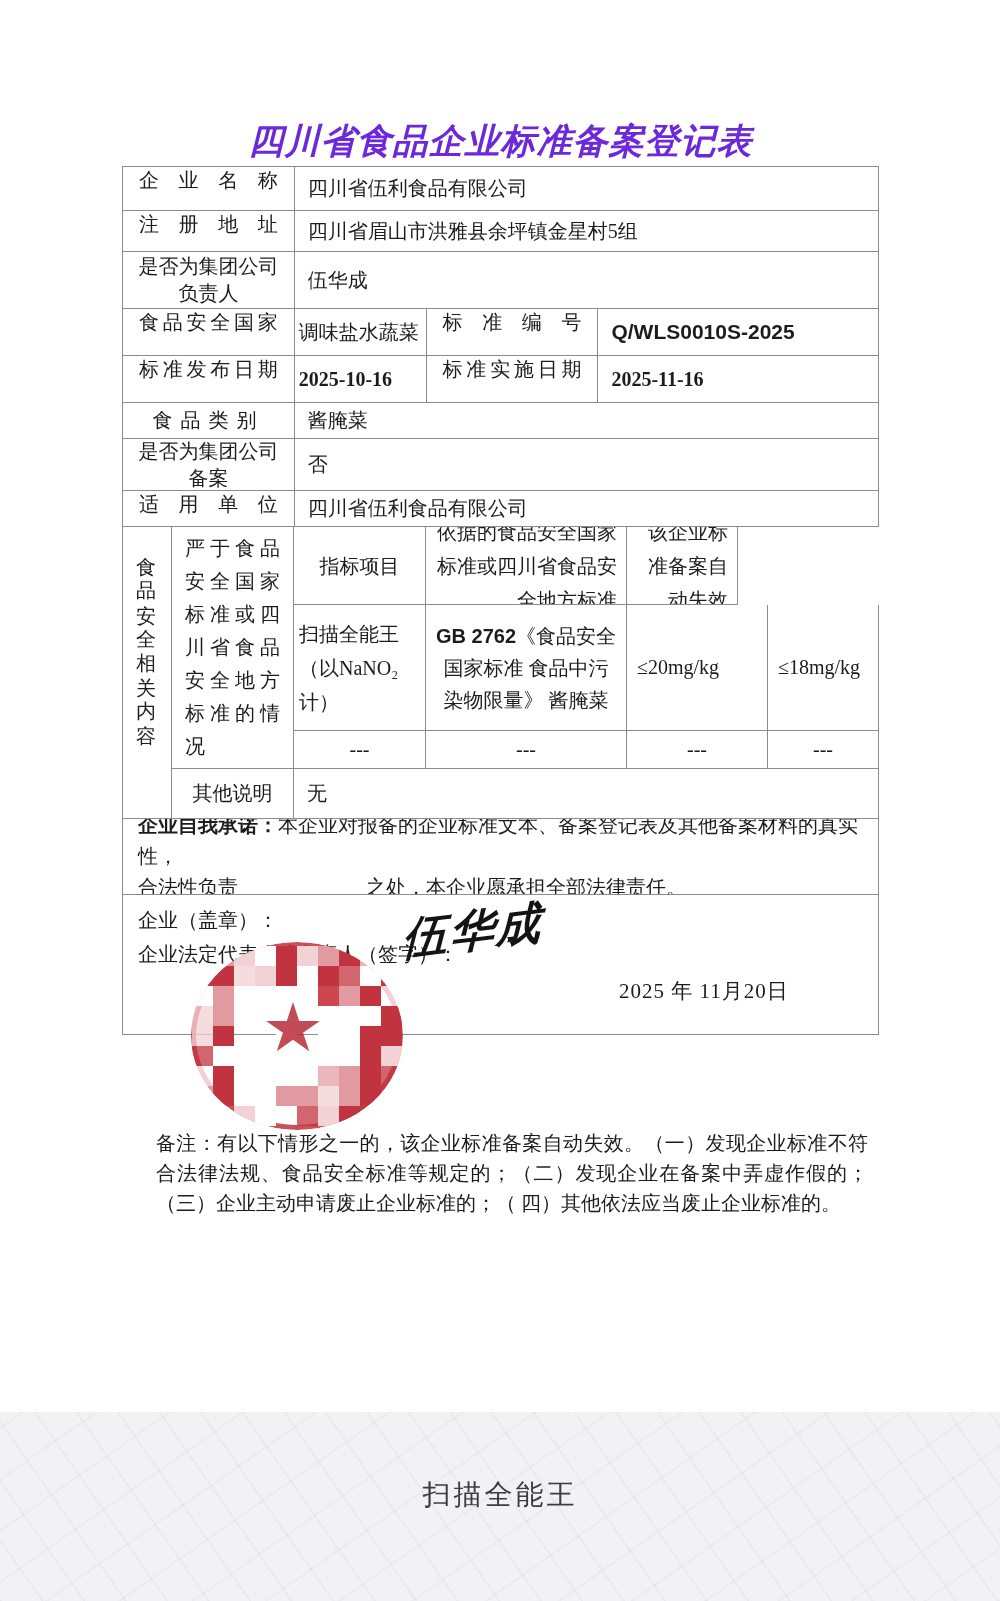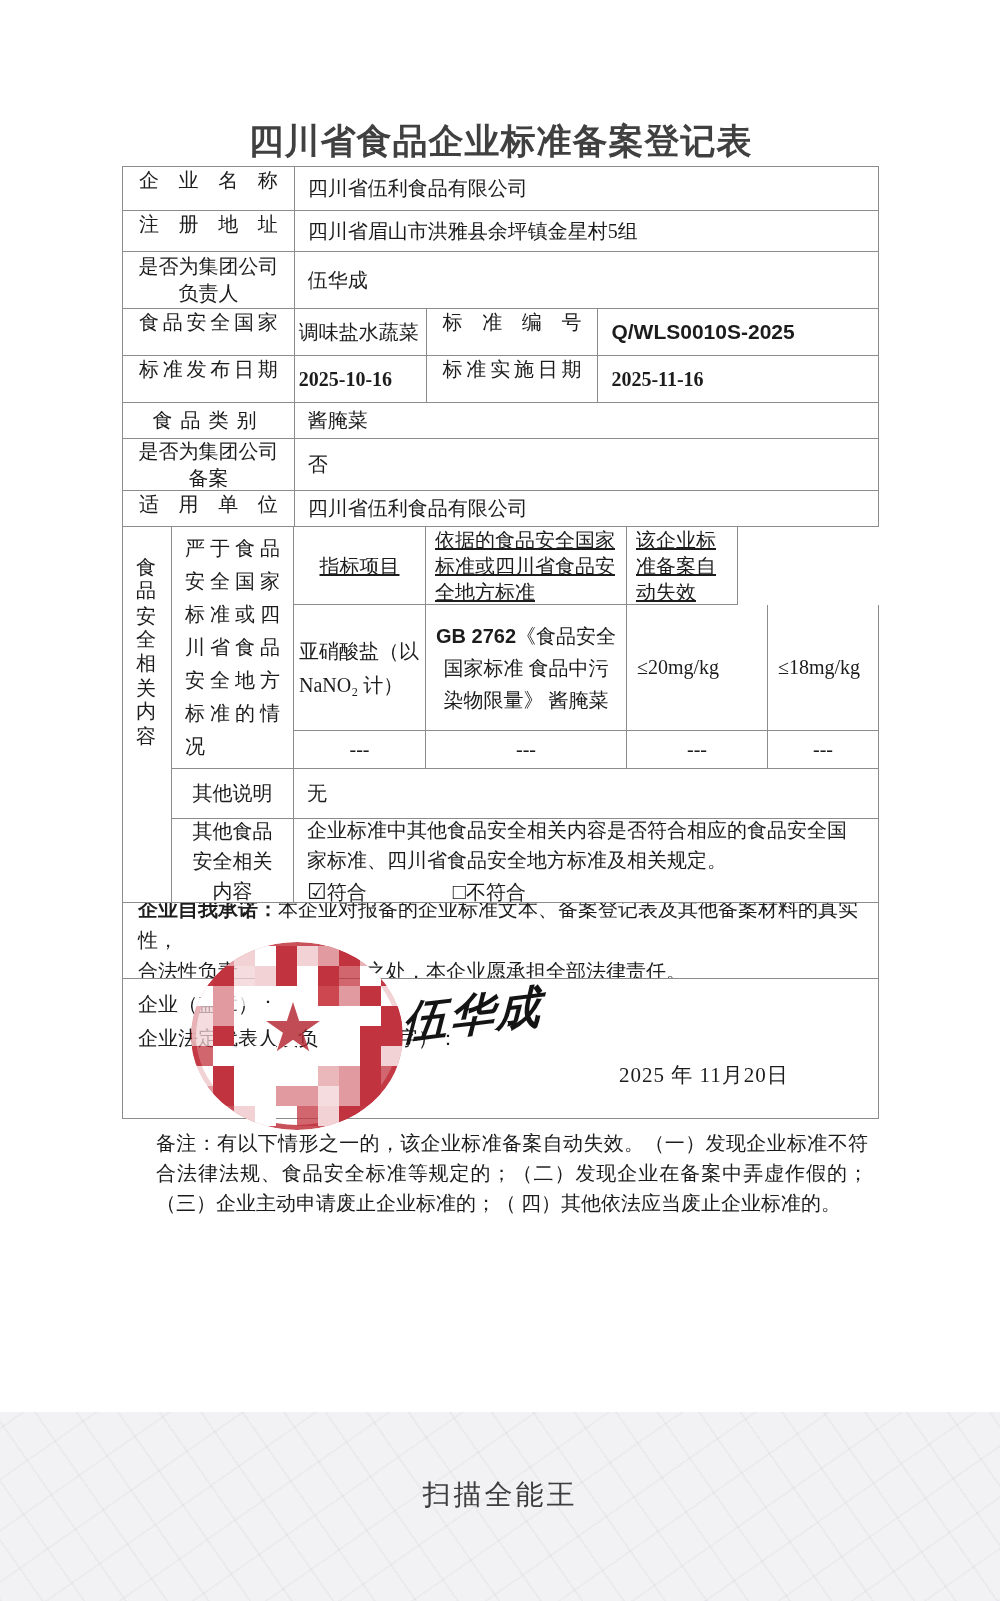--- a/index.html
+++ b/index.html
@@ -9,21 +9,21 @@
     width:1000px; height:1601px;
     margin:0 auto;
     background:#ffffff;
     font-family:"Liberation Serif","DejaVu Serif",serif;
     color:#1c1c1c;
     overflow:hidden;
   }
   .doc-title {
     position:absolute; left:122px; top:118px; width:757px;
     text-align:center; font-size:35px; font-weight:bold;
-    letter-spacing:1px; color:#404040;
+    letter-spacing:1px; color:#6d28d9;font-style:italic;
   }
   .form-table {
     position:absolute; left:122px; top:166px; width:757px;
     border-top:1px solid #8c8c8c; border-left:1px solid #8c8c8c;
     font-size:20px;
   }
   .row { display:flex; }
   .cell {
     border-right:1px solid #8c8c8c; border-bottom:1px solid #8c8c8c;
     display:flex; align-items:center;
@@ -43,21 +43,21 @@
   .mono-sans { font-family:"Liberation Sans","DejaVu Sans",sans-serif; }
   .h44{height:44px}.h41{height:41px}.h57{height:57px}.h47{height:47px}
   .h36{height:36px}.h52{height:52px}.h78{height:78px}.h126{height:126px}
   .h38{height:38px}.h50{height:50px}.h84{height:84px}.h76{height:76px}.h140{height:140px}
   .w172{width:172px}.w585{width:585px}.w132{width:132px}.w281{width:281px}
   .w50{width:50px}.w122{width:122px}.w201{width:201px}.w141{width:141px}
   .w111{width:111px}.w707{width:707px}
   .vstrip { justify-content:center; align-items:flex-start; padding-top:14px; }
   .vtext { writing-mode:vertical-lr; letter-spacing:24px; font-size:20px; }
   .stricter { padding:0 13px; line-height:33px; text-align:justify; }
-  .hdr { justify-content:center; text-align:left; padding:0 9px; line-height:26px;text-decoration:underline; }
+  .hdr { justify-content:center; text-align:right; padding:0 9px; line-height:34px; }
   .itemcell { padding:0 5px; line-height:34px; }
   .basiscell { justify-content:flex-start; text-align:center; padding:0 9px; line-height:32px; }
   .limitcell { padding-left:10px; }
   .dashcell { justify-content:center; }
   .othertext { flex-direction:column; align-items:flex-start; justify-content:center; padding:6px 13px; line-height:30px; }
   .checkline { display:flex; gap:86px; margin-top:2px; }
   .cbox { font-size:22px; }
   .commit { flex-direction:column; align-items:flex-start; justify-content:center; padding:8px 15px; line-height:31px; }
   .commit b { font-weight:bold; }
   .gapspacer { display:inline-block; width:128px; }
@@ -182,48 +182,38 @@
       <div class="w707">
         <div class="row">
           <div class="cell w122 vcenter stricter">严于食品安全国家标准或四川省食品安全地方标准的情况</div>
           <div style="width:585px;">
             <div class="row h78">
               <div class="cell w132 hdr">指标项目</div>
               <div class="cell w201 hdr">依据的食品安全国家标准或四川省食品安全地方标准</div>
               <div class="cell w111 hdr">该企业标准备案自动失效</div>
             </div>
             <div class="row h126">
-              <div class="cell w132 itemcell">亚硝酸盐（以NaNO₂ 计）</div>
+              <div class="cell w132 itemcell">扫描全能王（以NaNO₂ 计）</div>
               <div class="cell w201 basiscell">
                 <span><b class="mono-sans">GB 2762</b><span>《食品安全国家标准 食品中污染物限量》 酱腌菜</span></span>
               </div>
               <div class="cell w141 limitcell">≤20mg/kg</div>
               <div class="cell w111 limitcell">≤18mg/kg</div>
             </div>
             <div class="row h38">
               <div class="cell w132 dashcell">---</div>
               <div class="cell w201 dashcell">---</div>
               <div class="cell w141 dashcell">---</div>
               <div class="cell w111 dashcell">---</div>
             </div>
           </div>
         </div>
         <div class="row h50">
           <div class="cell w122 lbl-center">其他说明</div>
           <div class="cell w585 val">无</div>
-        </div>
-        <div class="row h84">
-          <div class="cell w122 vcenter lbl-center" style="padding:0 12px;line-height:30px;">其他食品安全相关内容</div>
-          <div class="cell w585 othertext">
-            <span>企业标准中其他食品安全相关内容是否符合相应的食品安全国家标准、四川省食品安全地方标准及相关规定。</span>
-            <span class="checkline">
-              <span><span class="cbox">☑</span><span>符合</span></span>
-              <span><span class="cbox">□</span><span>不符合</span></span>
-            </span>
-          </div>
         </div>
       </div>
     </div>
 
     <div class="row h76">
       <div class="cell commit" style="width:757px;">
         <span><b>企业自我承诺：</b><span>本企业对报备的企业标准文本、备案登记表及其他备案材料的真实性，</span></span>
         <span><span>合法性负责</span><span class="gapspacer"></span><span>之处，本企业愿承担全部法律责任。</span></span>
       </div>
     </div>

